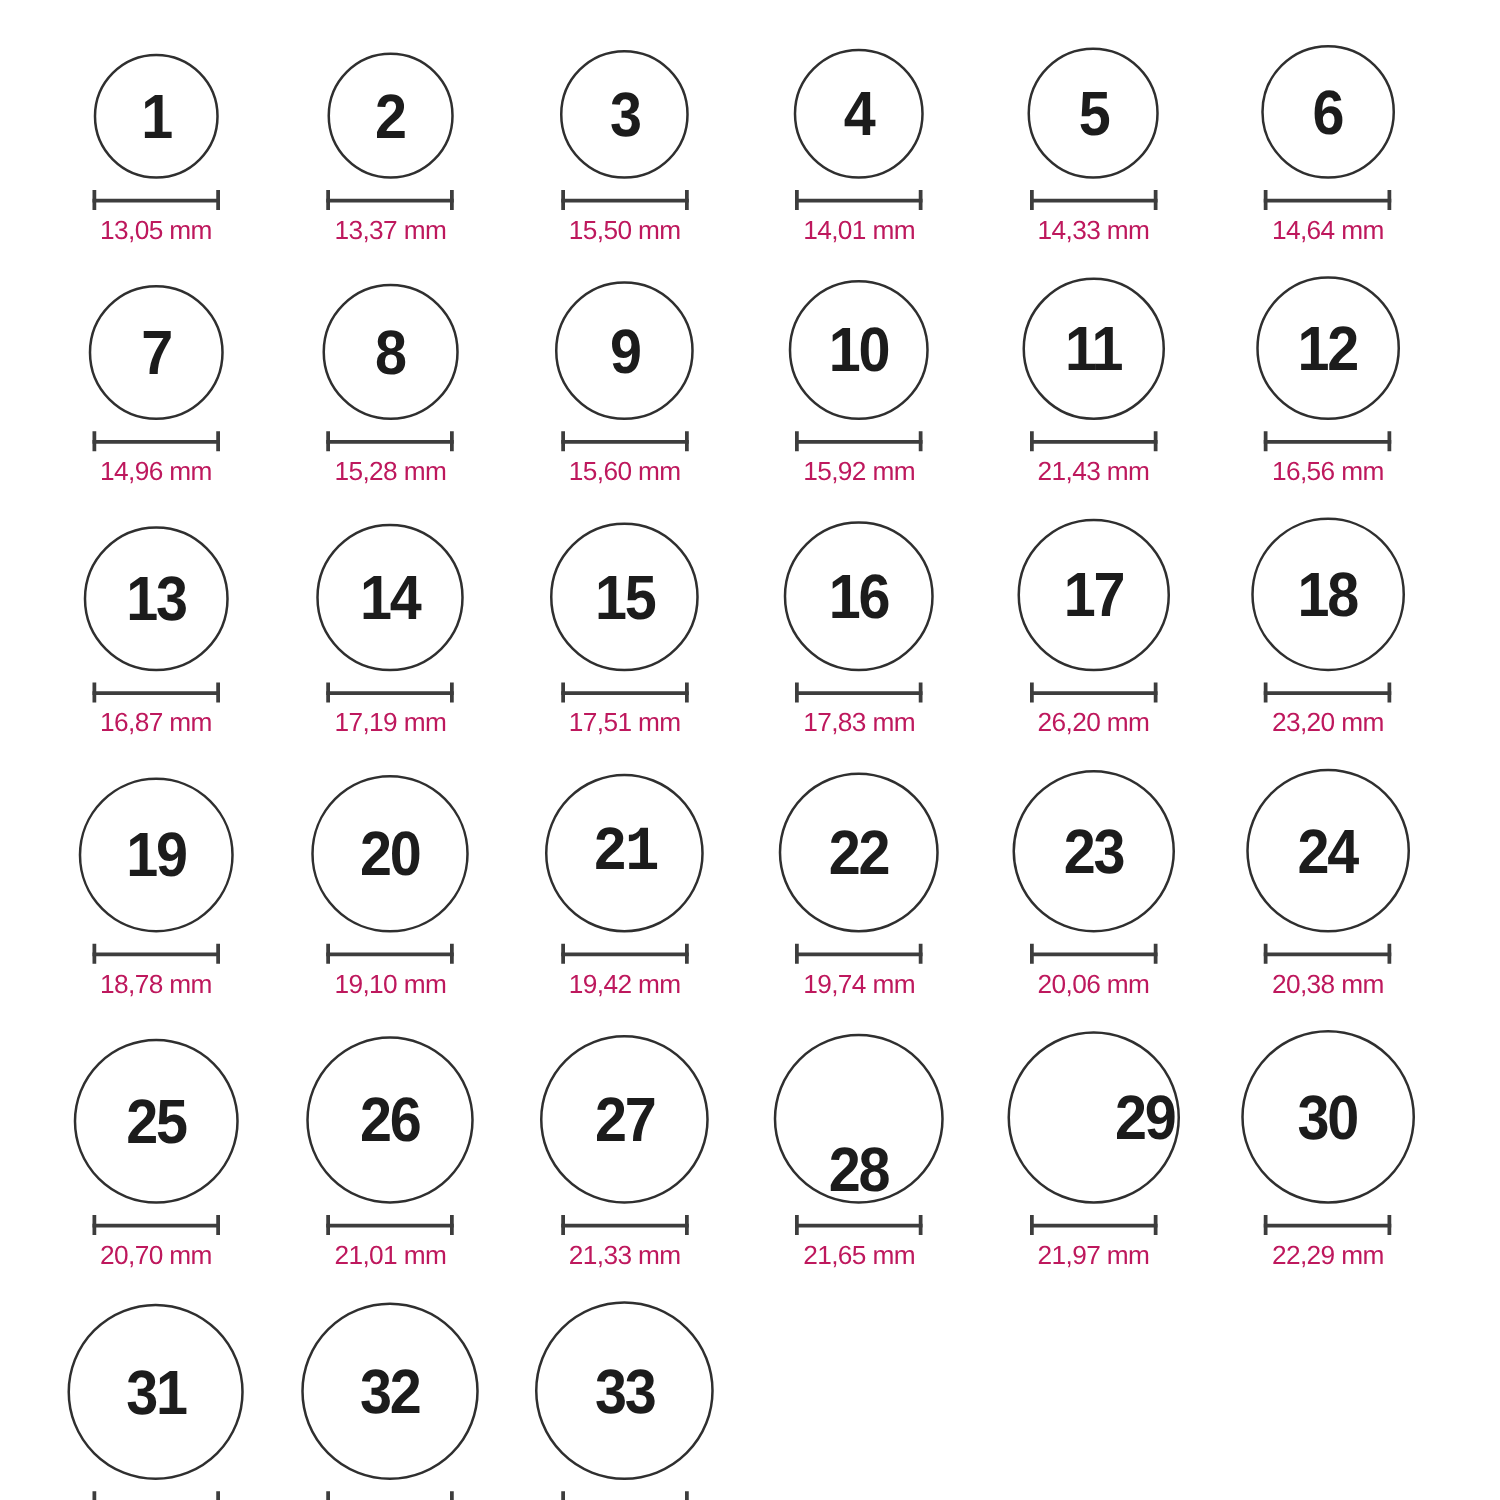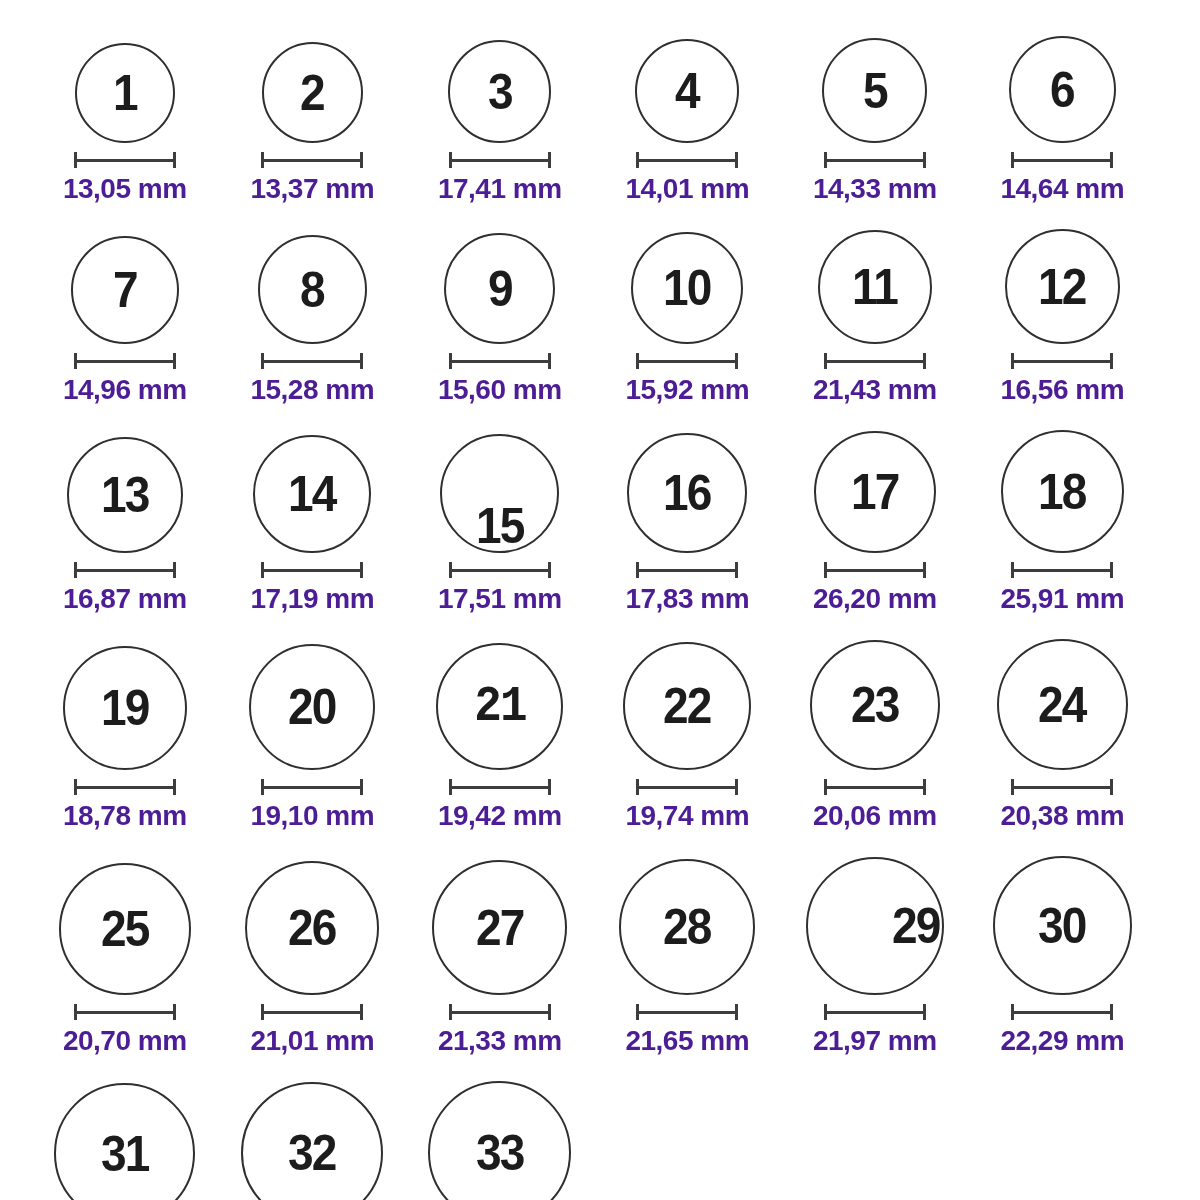--- a/index.html
+++ b/index.html
@@ -62,23 +62,23 @@
     position: absolute;
     top: 0;
     width: 3px;
     height: 16px;
     background: #3d3d3d;
   }
   .measure .tick.left  { left: 0; }
   .measure .tick.right { right: 0; }
   .mmlabel {
     margin-top: 5px;
-    font-weight: bold;
-    font-size: 28px;
-    color: #4c1d95;
+    font-weight: normal;
+    font-size: 21px;
+    color: #be185d;
     letter-spacing: -0.5px;
     white-space: nowrap;
   }
 </style>
 </head>
 <body>
 
 <div class="chart">
   <div class="row">
   <div class="cell">
@@ -107,21 +107,21 @@
 
   <div class="cell">
     <div class="circle" style="width: 103px; height: 103px;">
       <span class="num">3</span>
     </div>
     <div class="measure">
       <span class="tick left"></span>
       <span class="bar"></span>
       <span class="tick right"></span>
     </div>
-    <div class="mmlabel">17,41 mm</div>
+    <div class="mmlabel">15,50 mm</div>
   </div>
 
   <div class="cell">
     <div class="circle" style="width: 104px; height: 104px;">
       <span class="num">4</span>
     </div>
     <div class="measure">
       <span class="tick left"></span>
       <span class="bar"></span>
       <span class="tick right"></span>
@@ -245,21 +245,21 @@
     </div>
     <div class="measure">
       <span class="tick left"></span>
       <span class="bar"></span>
       <span class="tick right"></span>
     </div>
     <div class="mmlabel">17,19 mm</div>
   </div>
 
   <div class="cell">
-    <div class="circle" style="width: 119px; height: 119px; align-items: flex-end;">
+    <div class="circle" style="width: 119px; height: 119px;">
       <span class="num">15</span>
     </div>
     <div class="measure">
       <span class="tick left"></span>
       <span class="bar"></span>
       <span class="tick right"></span>
     </div>
     <div class="mmlabel">17,51 mm</div>
   </div>
 
@@ -289,21 +289,21 @@
 
   <div class="cell">
     <div class="circle" style="width: 123px; height: 123px;">
       <span class="num">18</span>
     </div>
     <div class="measure">
       <span class="tick left"></span>
       <span class="bar"></span>
       <span class="tick right"></span>
     </div>
-    <div class="mmlabel">25,91 mm</div>
+    <div class="mmlabel">23,20 mm</div>
   </div>
 </div>
   <div class="row">
   <div class="cell">
     <div class="circle" style="width: 124px; height: 124px;">
       <span class="num">19</span>
     </div>
     <div class="measure">
       <span class="tick left"></span>
       <span class="bar"></span>
@@ -403,21 +403,21 @@
     </div>
     <div class="measure">
       <span class="tick left"></span>
       <span class="bar"></span>
       <span class="tick right"></span>
     </div>
     <div class="mmlabel">21,33 mm</div>
   </div>
 
   <div class="cell">
-    <div class="circle" style="width: 136px; height: 136px;">
+    <div class="circle" style="width: 136px; height: 136px; align-items: flex-end;">
       <span class="num">28</span>
     </div>
     <div class="measure">
       <span class="tick left"></span>
       <span class="bar"></span>
       <span class="tick right"></span>
     </div>
     <div class="mmlabel">21,65 mm</div>
   </div>
 

